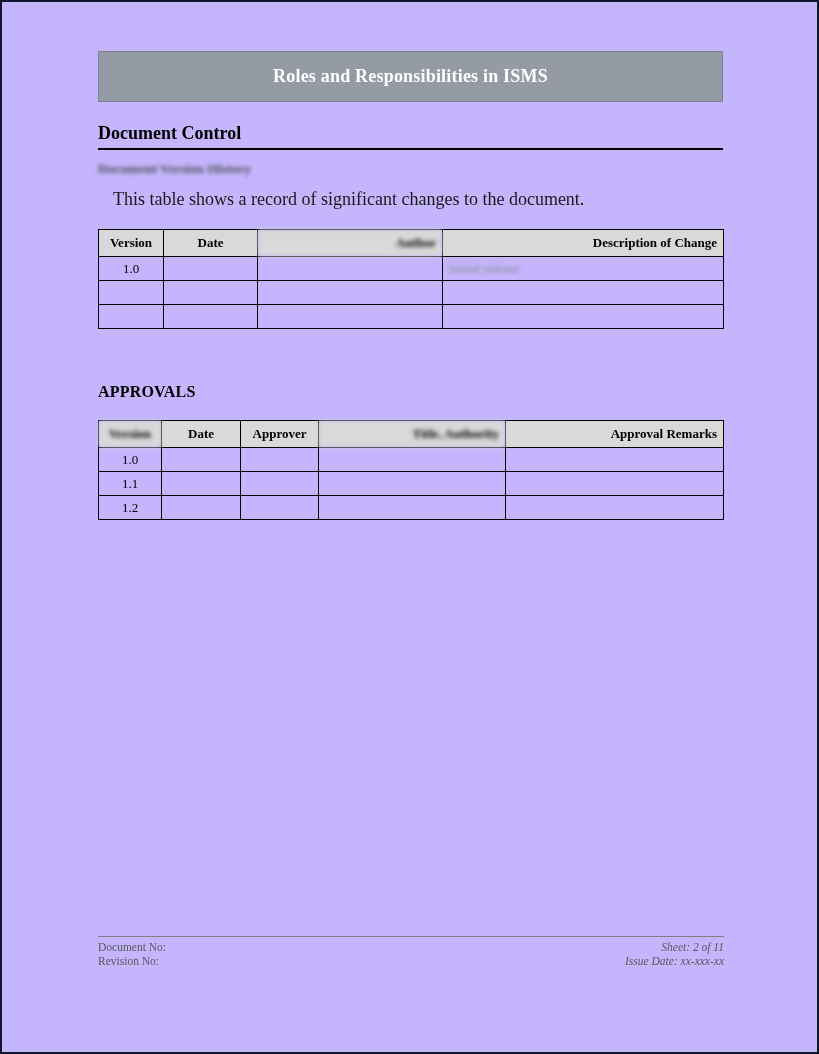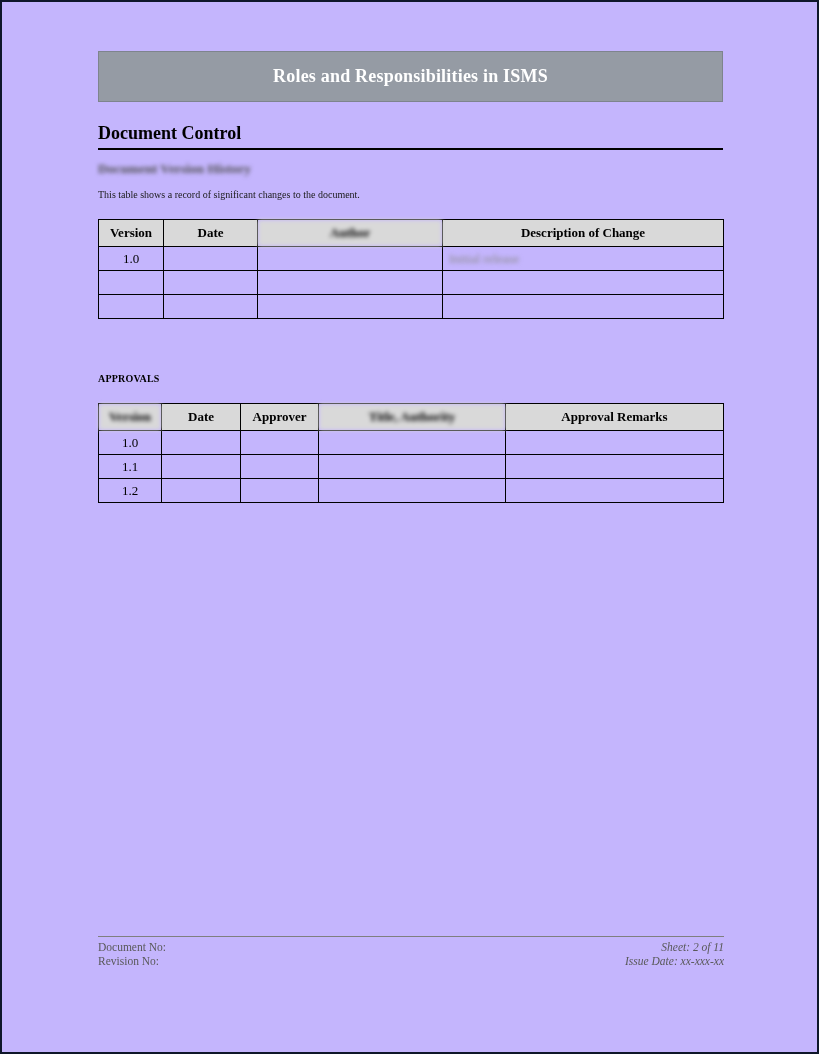--- a/index.html
+++ b/index.html
@@ -28,38 +28,38 @@
     font-size:18px; font-weight:bold; color:#000;
     padding-bottom:4px;
     border-bottom:2px solid #000;
   }
   .subheading {
     margin-top:11px;
     font-size:13.5px; font-weight:bold; color:#4d4d4d;
   }
   .blur { filter:blur(2.3px); }
   .blur-light { filter:blur(2.3px); color:#8a8a8a; }
-  .intro-text { margin-top:12px; font-size:10px; color:#1a1a1a; }
+  .intro-text { margin-top:12px; font-size:18px; color:#1a1a1a;margin-left:15px; }
   table {
     margin-top:19px;
     border-collapse:collapse;
     table-layout:fixed;
     width:625px;
     font-size:13px;
   }
   th, td { border:1px solid #000; overflow:hidden; white-space:nowrap;margin-top:26px; }
   th {
-    background:#d9d9d9; font-weight:bold; text-align:center; padding:0 6px;
+    background:#d9d9d9; font-weight:bold; text-align:right; padding:0 6px;
     height:27px;
   }
   td { height:24px; padding:0 6px; }
   th.center, td.center { text-align:center; }
   .approvals-heading {
     margin-top:54px;
-    font-size:10px; font-weight:bold; color:#000; letter-spacing:0.2px;
+    font-size:16px; font-weight:bold; color:#000; letter-spacing:0.2px;
   }
   .footer {
     position:absolute;
     left:96px; top:934px; width:626px;
     border-top:1px solid #7f7f7f;
     padding-top:3px;
     display:flex; justify-content:space-between;
     font-size:11.5px; color:#595959; line-height:14px;
   }
   .footer-right { text-align:right;font-style:italic; }

